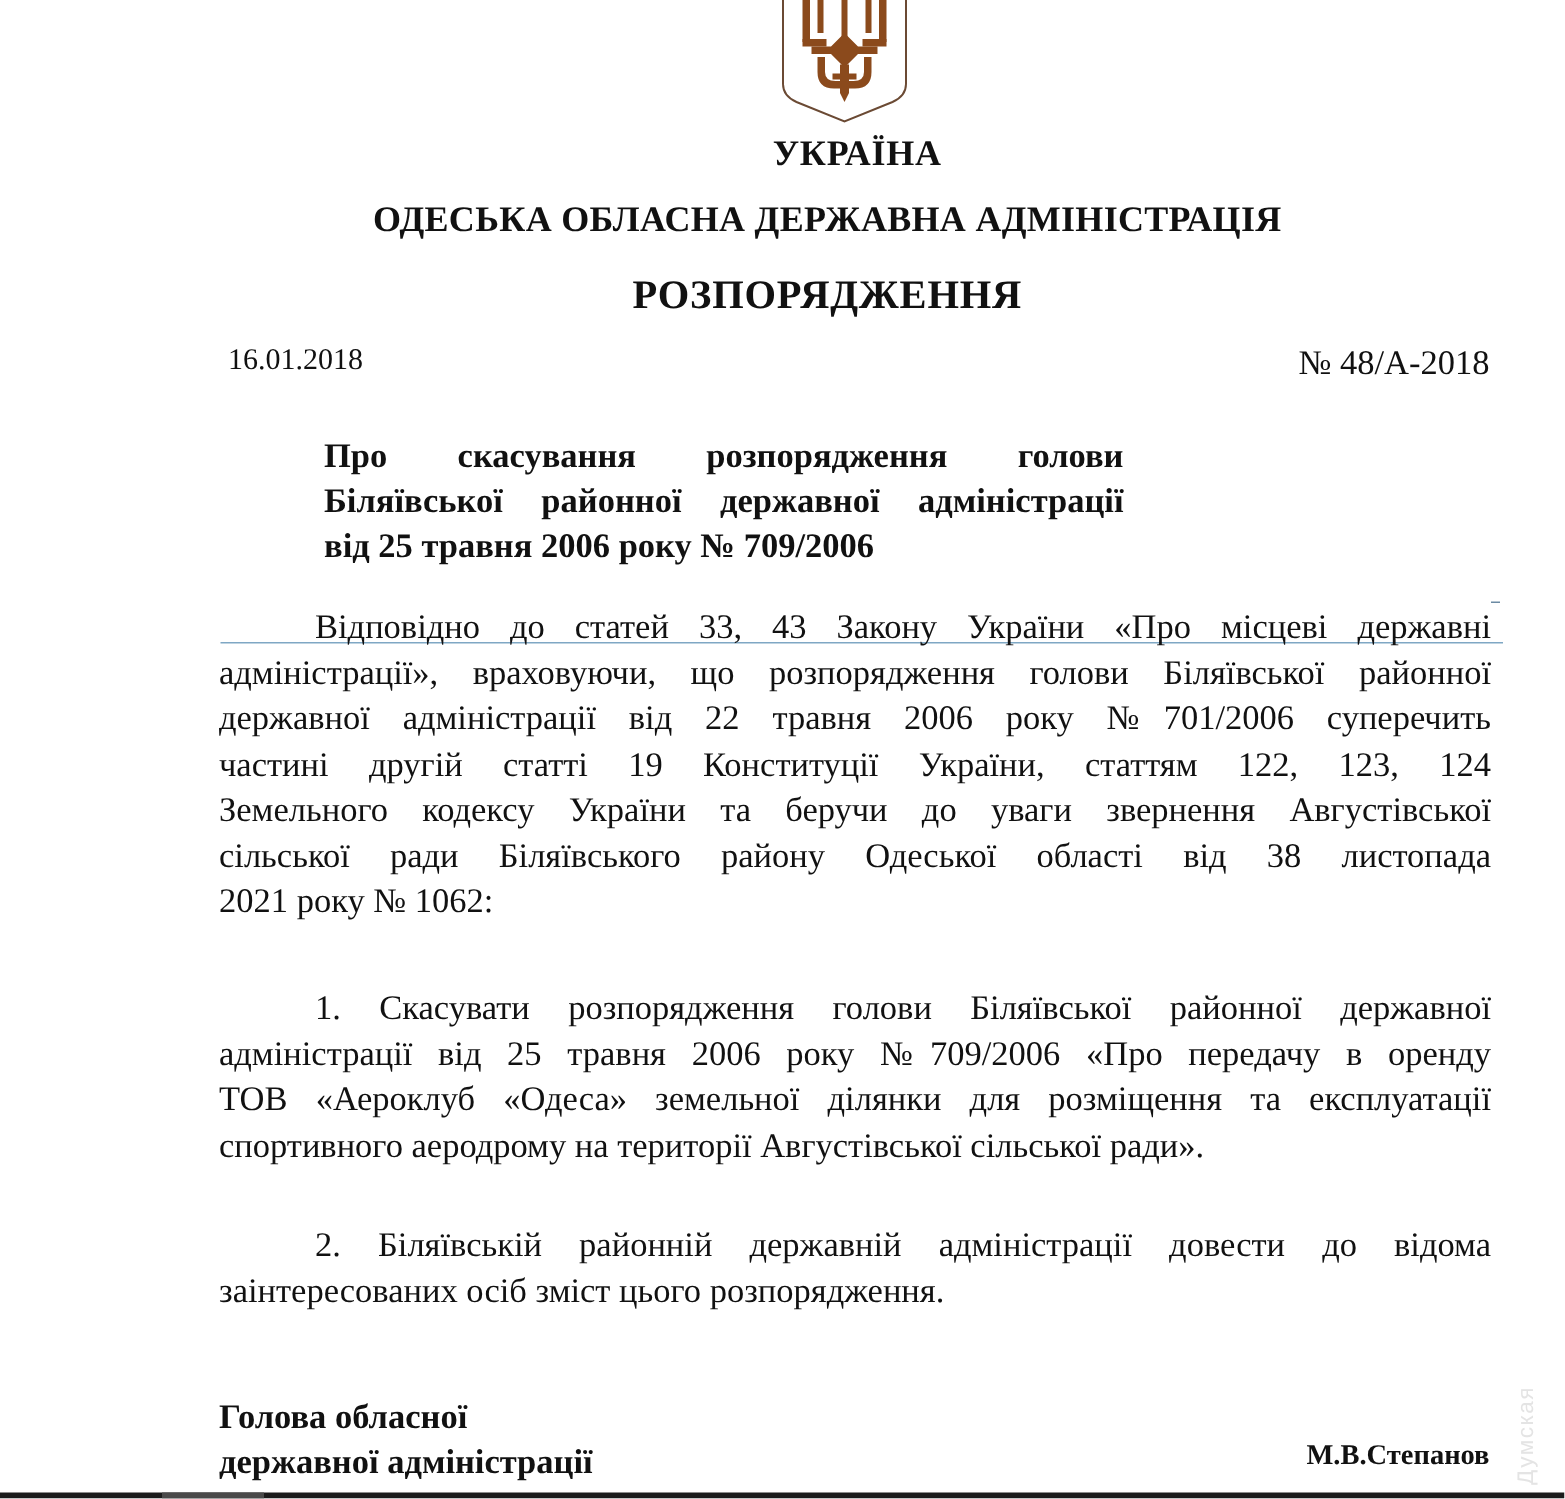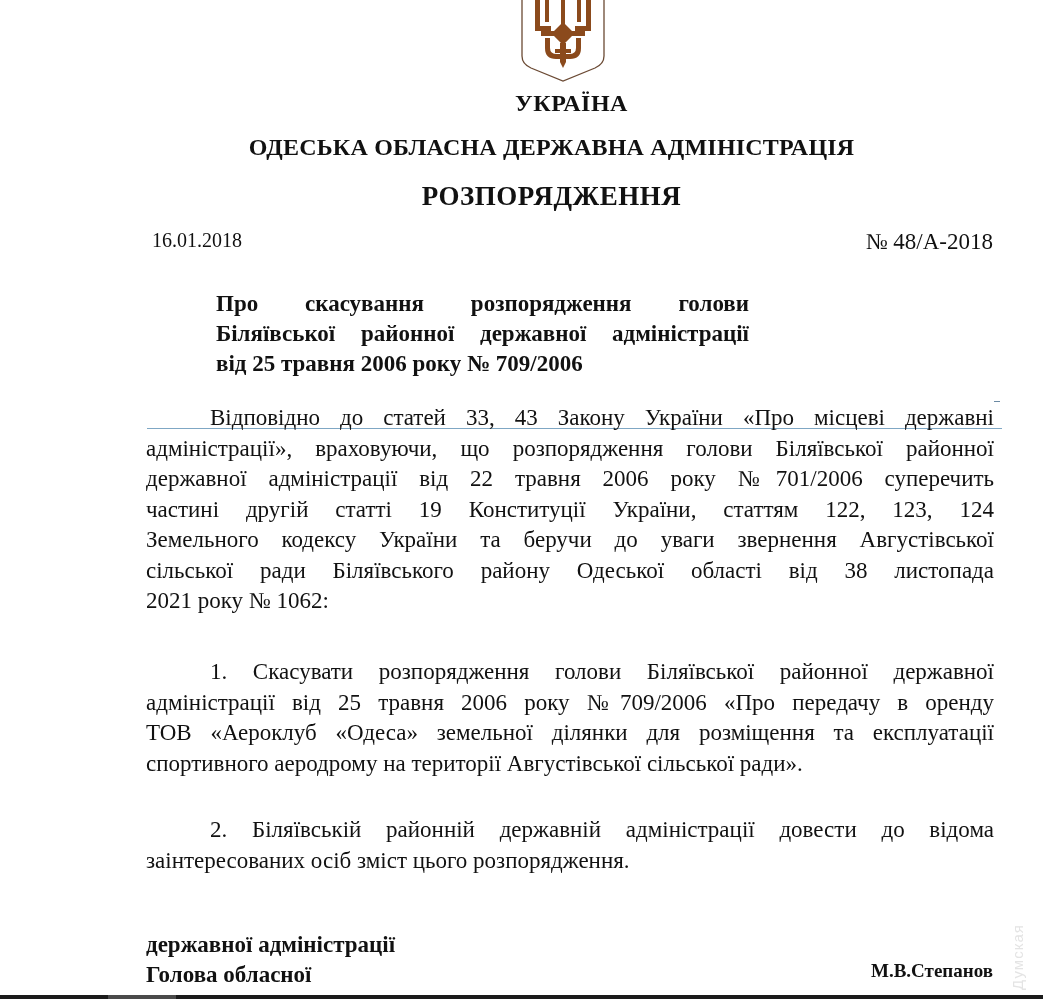--- a/index.html
+++ b/index.html
@@ -223,22 +223,22 @@
   <span class="line">ТОВ «Аероклуб «Одеса» земельної ділянки для розміщення та експлуатації</span>
   <span class="line last">спортивного аеродрому на території Августівської сільської ради».</span>
 </div>
 
 <div class="body-para para3">
   <span class="line indent">2. Біляївській районній державній адміністрації довести до відома</span>
   <span class="line last">заінтересованих осіб зміст цього розпорядження.</span>
 </div>
 
 <div class="signature-title">
+  <div>Голова обласної</div>
   <div>державної адміністрації</div>
-  <div>Голова обласної</div>
 </div>
 <div class="signature-name">М.В.Степанов</div>
 
 <div class="watermark">Думская</div>
 
 <div class="bottom-bar">
   <div class="bottom-bar-thumb"></div>
 </div>
 
 </body></html>

